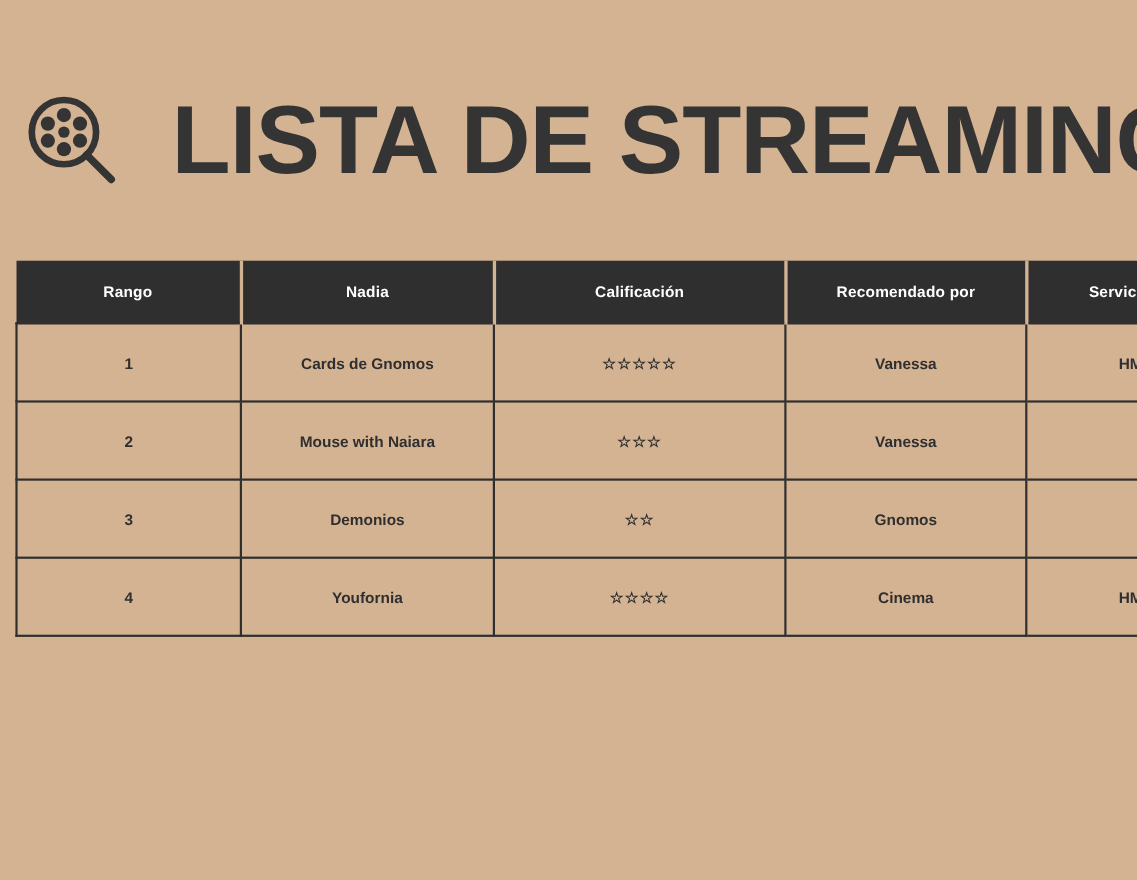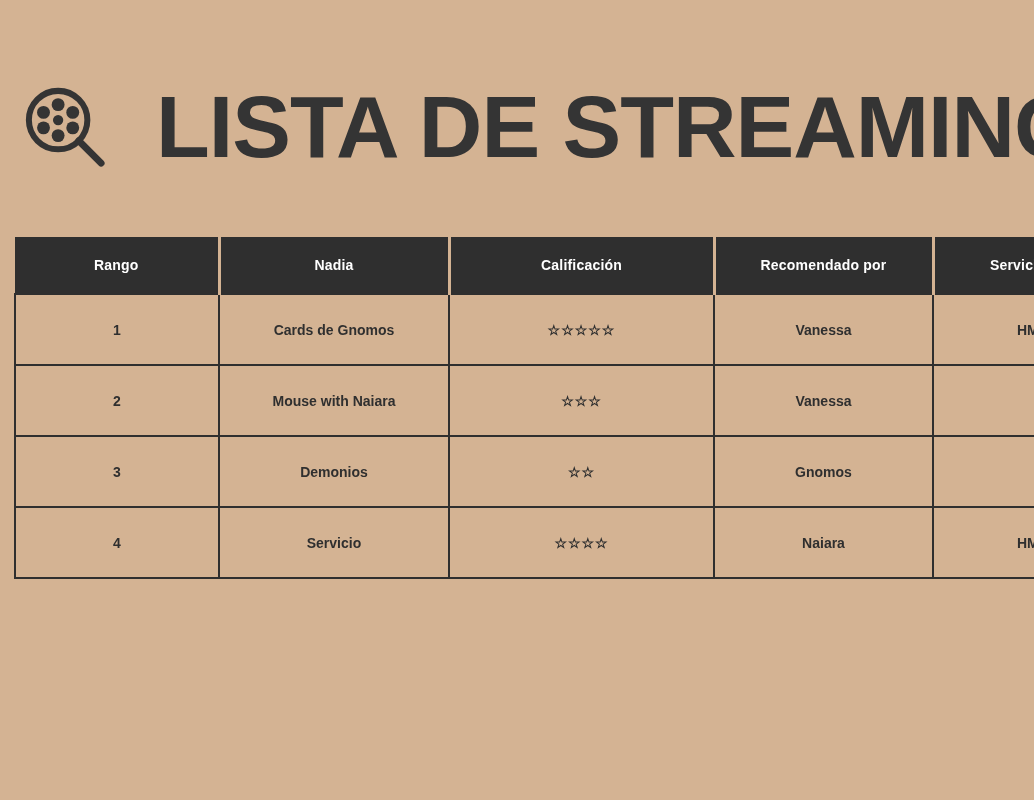--- a/index.html
+++ b/index.html
@@ -161,22 +161,22 @@
         </tr>
         <tr>
           <td>3</td>
           <td>Demonios</td>
           <td class="stars">☆☆</td>
           <td>Gnomos</td>
           <td>Grid</td>
         </tr>
         <tr>
           <td>4</td>
-          <td>Servicio</td>
+          <td>Youfornia</td>
           <td class="stars">☆☆☆☆</td>
-          <td>Naiara</td>
+          <td>Cinema</td>
           <td>HMT (Cinema)</td>
         </tr>
       </tbody>
     </table>
   </div>
 
 </div>
 
 </body></html>

